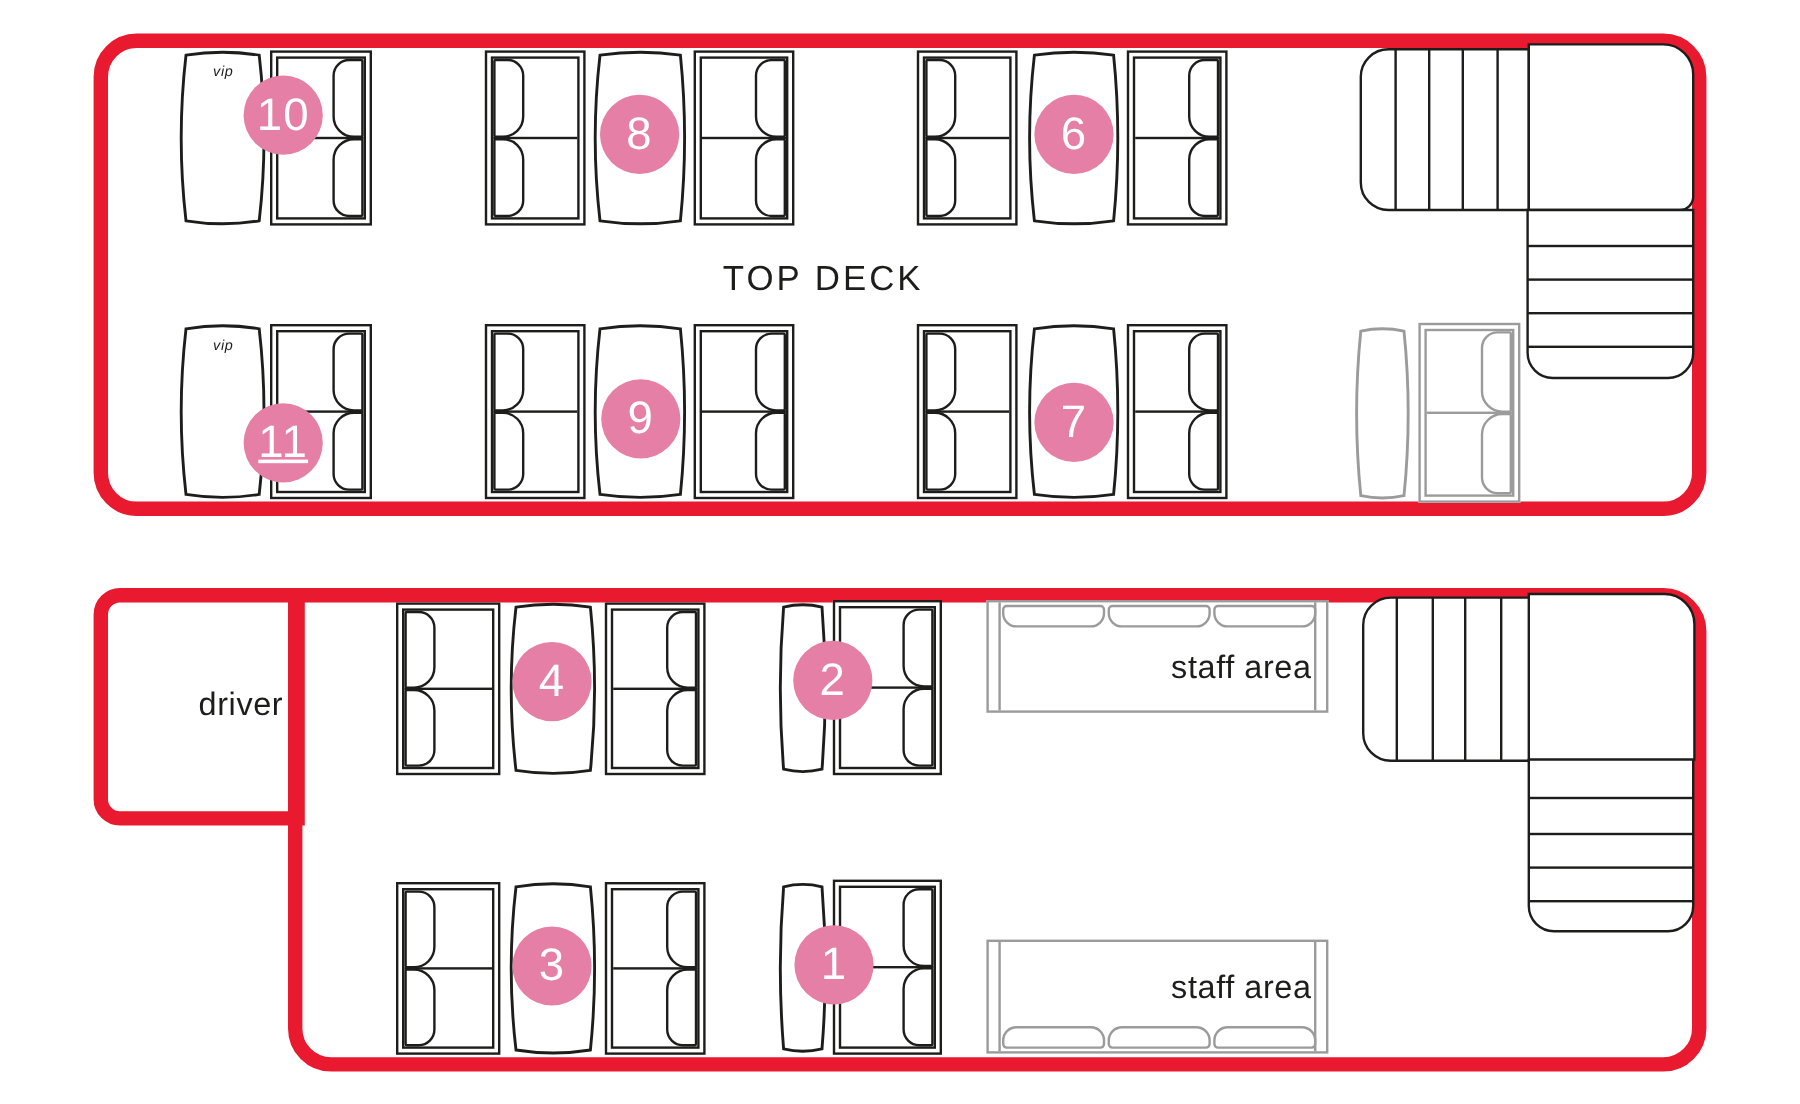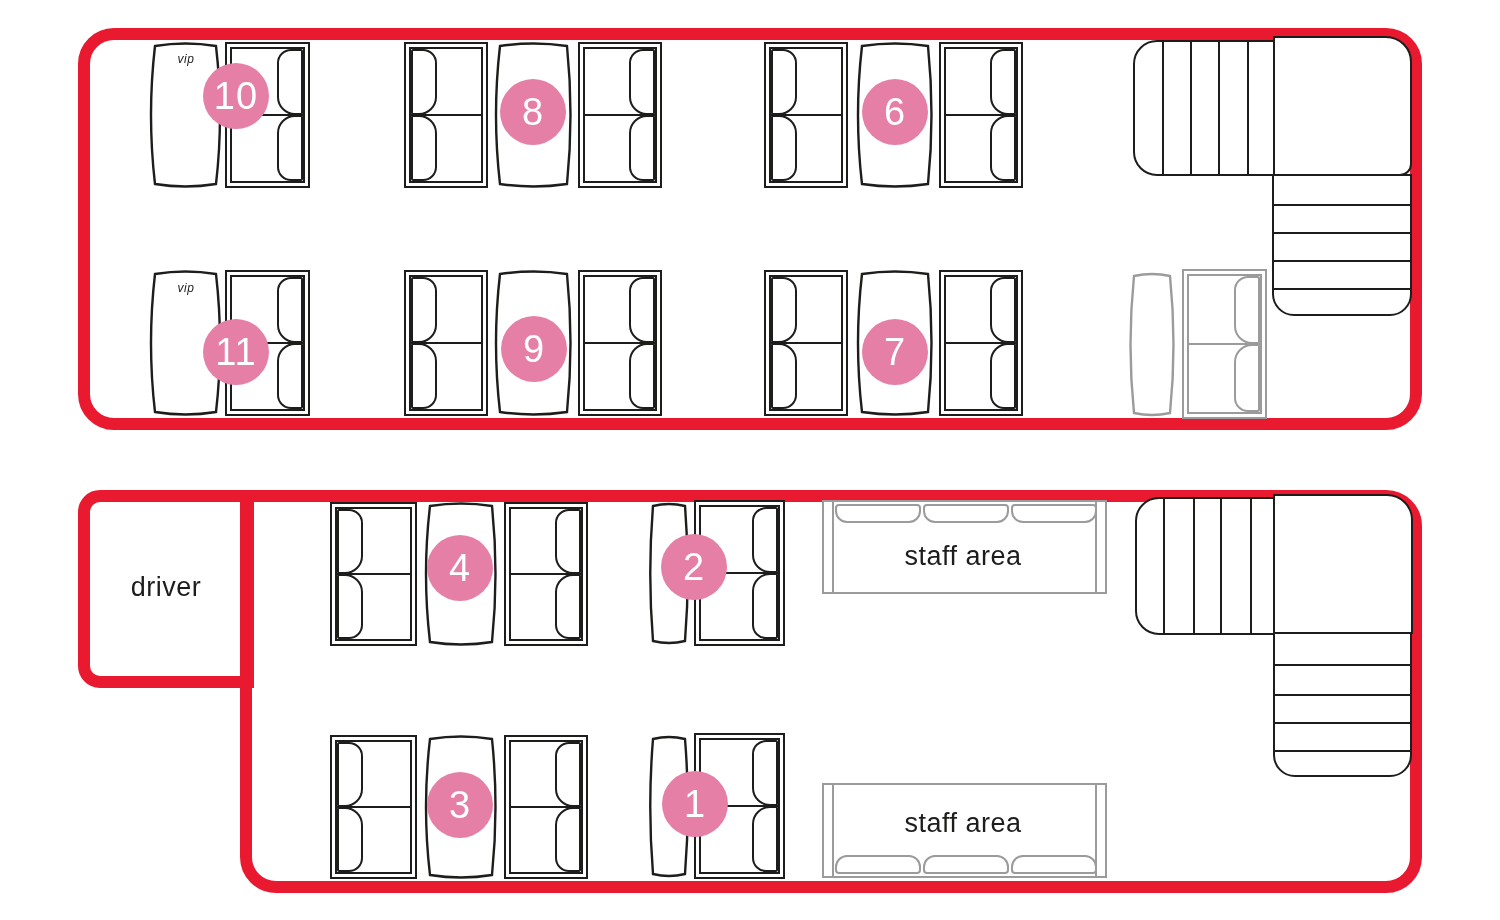--- a/index.html
+++ b/index.html
@@ -49,21 +49,21 @@
   
   .bench{position:absolute;box-sizing:border-box;border:2px solid var(--gray);background:#fff;}
   .bench i{display:block;position:absolute;}
   .bvl{top:0;bottom:0;width:2px;background:var(--gray);}
   .bcush{width:86px;height:19px;background:#fff;border:2px solid var(--gray);box-sizing:border-box;}
   .bench-top .bcush{top:2px;border-radius:4px 4px 12px 12px;}
   .bench-bot .bcush{bottom:2px;border-radius:12px 12px 4px 4px;}
   
   .deck-title{position:absolute;font-size:29px;letter-spacing:2.5px;text-align:center;color:var(--ink);}
   .small-label{position:absolute;font-size:12px;text-align:center;color:var(--ink);letter-spacing:0.5px;font-style:italic;}
-  .med-label{position:absolute;font-size:27px;text-align:center;color:var(--ink);letter-spacing:0.5px;}
+  .med-label{position:absolute;font-size:27px;text-align:right;color:var(--ink);letter-spacing:0.5px;}
   .staff-2line{position:absolute;font-size:26px;line-height:39px;text-align:center;color:var(--ink);}
   .staff-2line span{display:block;}
 </style>
 </head>
 <body>
 
 <div class="stage">
 
   <div class="deck" style="left:78px;top:28px;width:1344px;height:402px;border-radius:36px;"></div>
 
@@ -183,23 +183,24 @@
   <div class="stair" style="left:1272px;top:174px;width:140px;height:142px;border-radius:0 0 22px 22px;">
     <i class="hl" style="top:28px;"></i>
       <i class="hl" style="top:56px;"></i>
       <i class="hl" style="top:84px;"></i>
       <i class="hl" style="top:112px;"></i>
     </div>
 
   <div class="badge" style="left:203px;top:63px;text-align:center;">10</div>
   <div class="badge" style="left:500px;top:79px;">8</div>
   <div class="badge" style="left:862px;top:79px;">6</div>
-  <div class="badge" style="left:203px;top:319px;">11</div>
+  <div class="badge" style="left:203px;top:336px;text-decoration:underline;">11</div>
   <div class="badge" style="left:501px;top:316px;">9</div>
   <div class="badge" style="left:862px;top:319px;">7</div>
+  <div class="deck-title" style="left:536px;top:217px;width:300px;">TOP DECK</div>
 
   <div class="deck" style="left:78px;top:490px;width:176px;height:198px;border-radius:22px 0 0 22px;"></div>
   <div class="deck" style="left:240px;top:490px;width:1182px;height:403px;border-radius:0 36px 36px 36px;"></div>
   <div class="med-label" style="left:96px;top:572px;width:140px;">driver</div>
 
   <div class="booth side-left" style="left:330px;top:502px;width:87px;height:144px;">
     <div class="booth-inner">
         <i class="mid"></i>
         <i class="cushion c-top"></i>
         <i class="cushion c-bot"></i>

